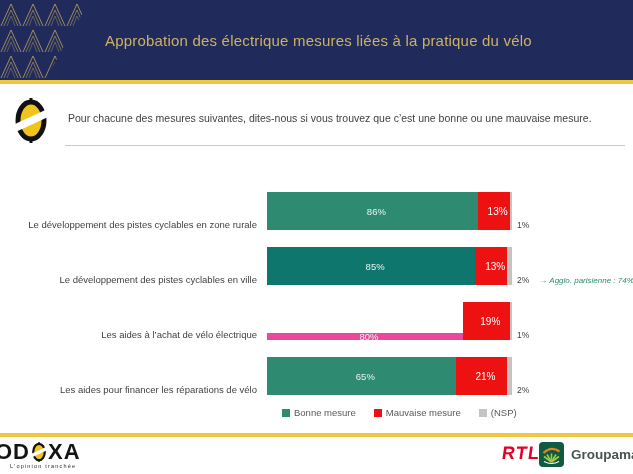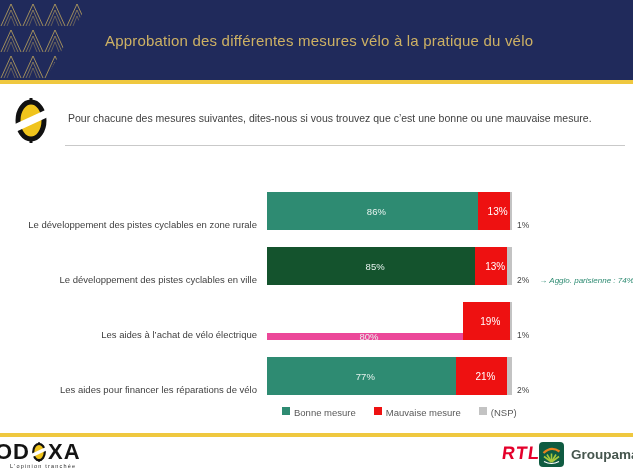--- a/index.html
+++ b/index.html
@@ -26,21 +26,21 @@
   .seg span{white-space:nowrap;padding-left:8px;}
   .seg-good{background:#2E8B72;color:#E8F3EF;font-size:9.5px;}
   .seg-bad{background:#EE1111;color:#FFFFFF;font-size:10px;}
   .seg-nsp{background:#C3C3C3;}
   .nsp-label{font-size:8.5px;color:#3F3F3F;margin-left:5px;flex:none;}
   .annotation{margin-left:10px;font-size:8px;font-style:italic;color:#2E8B72;white-space:nowrap;flex:none;}
   .annotation .arrow{font-style:normal;margin-right:2px;}
 
   
   .legend{position:absolute;left:282px;top:407px;display:flex;gap:18px;align-items:center;}
-  .legend-item{display:flex;gap:4px;font-size:9.5px;color:#595959;white-space:nowrap;}
+  .legend-item{display:flex;align-items:center;gap:4px;font-size:9.5px;color:#595959;white-space:nowrap;}
   .legend-swatch{width:8px;height:8px;flex:none;}
 
   
   .footer-line{position:absolute;left:0;top:433px;width:633px;height:4px;background:#EFC83F;}
   .odoxa{position:absolute;left:-5px;top:439px;display:flex;align-items:center;font-size:22px;font-weight:700;letter-spacing:1px;color:#141414;}
   .odoxa-mark{margin:0 1px;display:block;}
   .odoxa-tagline{position:absolute;left:10px;top:463px;font-size:5.5px;letter-spacing:1.2px;color:#2B2B2B;}
   .rtl-logo{position:absolute;left:502px;top:443px;font-size:18px;font-weight:900;color:#E4002B;letter-spacing:1px;transform:skewX(-8deg);}
   .groupama{position:absolute;left:539px;top:442px;display:flex;align-items:center;gap:7px;}
   .groupama-text{font-size:13.5px;font-weight:600;color:#46564E;}
@@ -57,21 +57,21 @@
           <path d="M1 26 L11 4 L21 26" fill="none" stroke="#C8AC5C" stroke-width="0.8" opacity="0.95"></path>
           <path d="M4 26 L11 10 L18 26" fill="none" stroke="#C8AC5C" stroke-width="0.7" opacity="0.8"></path>
           <path d="M7 26 L11 16 L15 26" fill="none" stroke="#C8AC5C" stroke-width="0.6" opacity="0.65"></path>
         </pattern>
         <clipPath id="chevclip">
             <polygon points="0,0 90,0 45,80 0,80"></polygon>
           </clipPath>
       </defs>
       <rect width="95" height="80" fill="url(#chev)" clip-path="url(#chevclip)"></rect>
     </svg>
-    <div class="header-title">Approbation des différentes mesures vélo à la pratique du vélo</div>
+    <div class="header-title">Approbation des électrique mesures liées à la pratique du vélo</div>
   </div>
   <div class="accent-line"></div>
 
   <svg class="q-icon" width="32" height="45" viewBox="0 0 32 45">
     <rect x="14.5" y="0" width="3" height="6" fill="#111"></rect>
     <rect x="14.5" y="39" width="3" height="6" fill="#111"></rect>
     <ellipse cx="16" cy="22.5" rx="13" ry="18.5" fill="#F0C41C" stroke="#111" stroke-width="5"></ellipse>
     <rect x="-8" y="19" width="48" height="7.5" fill="#FFFFFF" transform="rotate(-25 16 22.5)"></rect>
   </svg>
   <div class="q-text">Pour chacune des mesures suivantes, dites-nous si vous trouvez que c’est une bonne ou une mauvaise mesure.</div>
@@ -89,21 +89,21 @@
             <span>13%</span>
           </div>
         <div class="seg seg-nsp" style="flex-grow: 1; background: rgb(195, 195, 195);"></div>
       </div>
       <div class="nsp-label">1%</div>
     </div>
 
     <div class="crow">
       <div class="crow-label">Le développement des pistes cyclables en ville</div>
       <div class="barwrap">
-        <div class="seg seg-good" style="flex-grow: 85; background: #14532d;">
+        <div class="seg seg-good" style="flex-grow: 85; background: #0f766e;">
             <span>85%</span>
           </div>
         <div class="seg seg-bad" style="flex-grow: 13; background: rgb(238, 17, 17);">
             <span>13%</span>
           </div>
         <div class="seg seg-nsp" style="flex-grow: 2; background: rgb(195, 195, 195);"></div>
       </div>
       <div class="nsp-label">2%</div>
       <div class="annotation"><span class="arrow">→</span><span>Agglo. parisienne : 74%</span></div>
     </div>
@@ -119,21 +119,21 @@
           </div>
         <div class="seg seg-nsp" style="flex-grow: 1; background: rgb(195, 195, 195);"></div>
       </div>
       <div class="nsp-label">1%</div>
     </div>
 
     <div class="crow">
       <div class="crow-label">Les aides pour financer les réparations de vélo</div>
       <div class="barwrap">
         <div class="seg seg-good" style="flex-grow: 77; background: rgb(46, 139, 114);">
-            <span>77%</span>
+            <span>65%</span>
           </div>
         <div class="seg seg-bad" style="flex-grow: 21; background: rgb(238, 17, 17);">
             <span>21%</span>
           </div>
         <div class="seg seg-nsp" style="flex-grow: 2; background: rgb(195, 195, 195);"></div>
       </div>
       <div class="nsp-label">2%</div>
     </div>
 
   </div>

